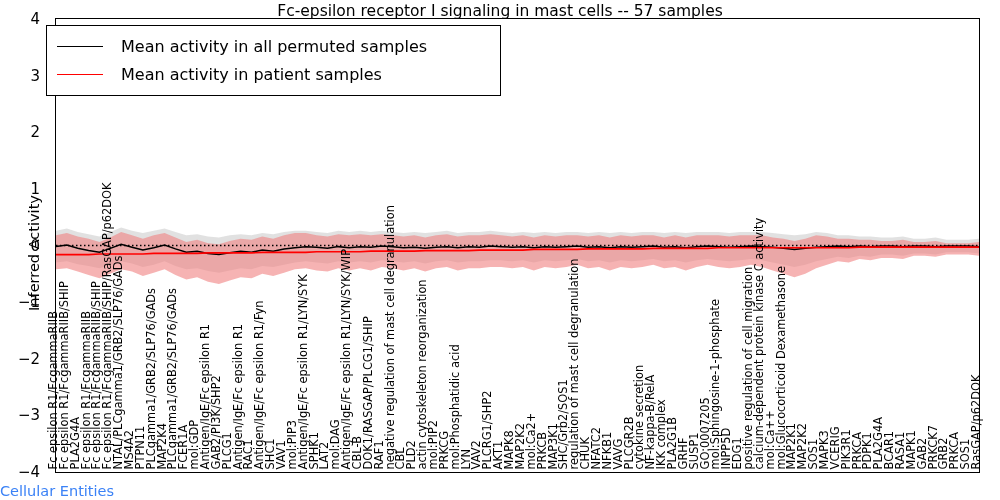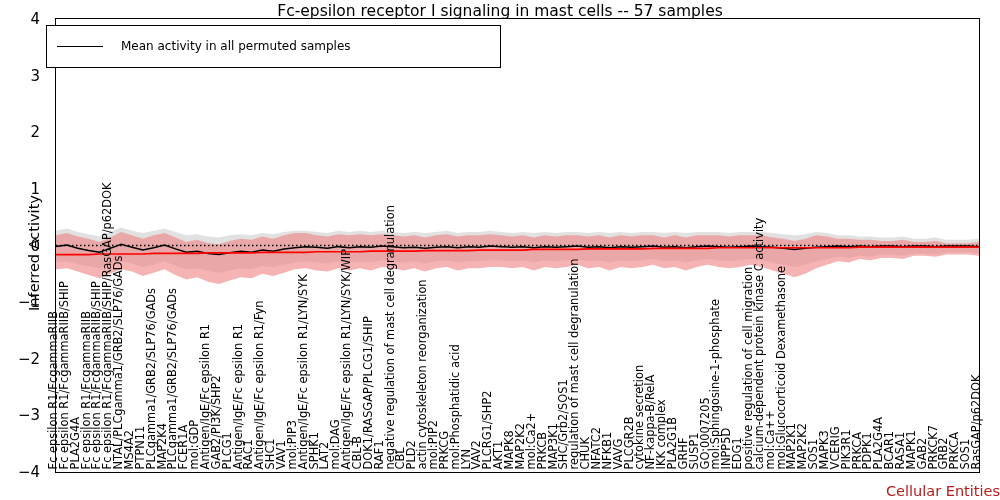--- a/index.html
+++ b/index.html
@@ -26,22 +26,22 @@
   #ylabel{
     position:absolute;left:-96px;top:245px;width:260px;text-align:center;
     transform:rotate(-90deg);transform-origin:center center;
     font-size:14.5px;color:#000;
   }
 
   
   .xtick-mark{position:absolute;top:18px;width:1.3px;height:6px;background:#000;}
   .xtick-mark.b{top:467px;}
   #xlabel{
-    position:absolute;left:0;top:483px;width:1000px;text-align:right;
-    font-size:14.5px;color:#b91c1c;
+    position:absolute;left:0;top:483px;width:1000px;text-align:left;
+    font-size:14.5px;color:#3b82f6;
   }
 
   
   .xcat{
     position:absolute;
     transform-origin:left bottom;
     transform:rotate(-90deg);
     white-space:nowrap;
     font-size:11.4px;
     line-height:11.4px;
@@ -52,21 +52,21 @@
 
   
   #legend{
     position:absolute;left:46px;top:25px;width:455px;
     border:1.4px solid #000;background:#fff;
     padding:6px 10px 7px 10px;box-sizing:border-box;
   }
   .legend-row{display:flex;align-items:center;height:28px;}
   .legend-swatch{width:46px;height:0;border-top:1.6px solid #000;margin-right:18px;flex:none;}
   .legend-swatch.red{border-top-color:#ff0000;}
-  .legend-text{font-size:12px;color:#000;}
+  .legend-text{font-size:16px;color:#000;}
 
   svg{display:block;}
 </style>
 </head>
 <body>
 
 <div id="root">
 
   <div id="chart-title">Fc-epsilon receptor I signaling in mast cells -- 57 samples</div>
 
@@ -214,15 +214,19 @@
       <div class="xcat" style="left: 905.282px; bottom: 4px;">PRKCA</div>
       <div class="xcat" style="left: 916.141px; bottom: 4px;">SOS1</div>
       <div class="xcat" style="left: 927px; bottom: 4px;">RasGAP/p62DOK</div>
     </div>
 
   <div id="legend">
     <div class="legend-row">
       <span class="legend-swatch"></span>
       <span class="legend-text">Mean activity in all permuted samples</span>
     </div>
+    <div class="legend-row">
+      <span class="legend-swatch red"></span>
+      <span class="legend-text">Mean activity in patient samples</span>
+    </div>
   </div>
 
 </div>
 
 </body></html>

